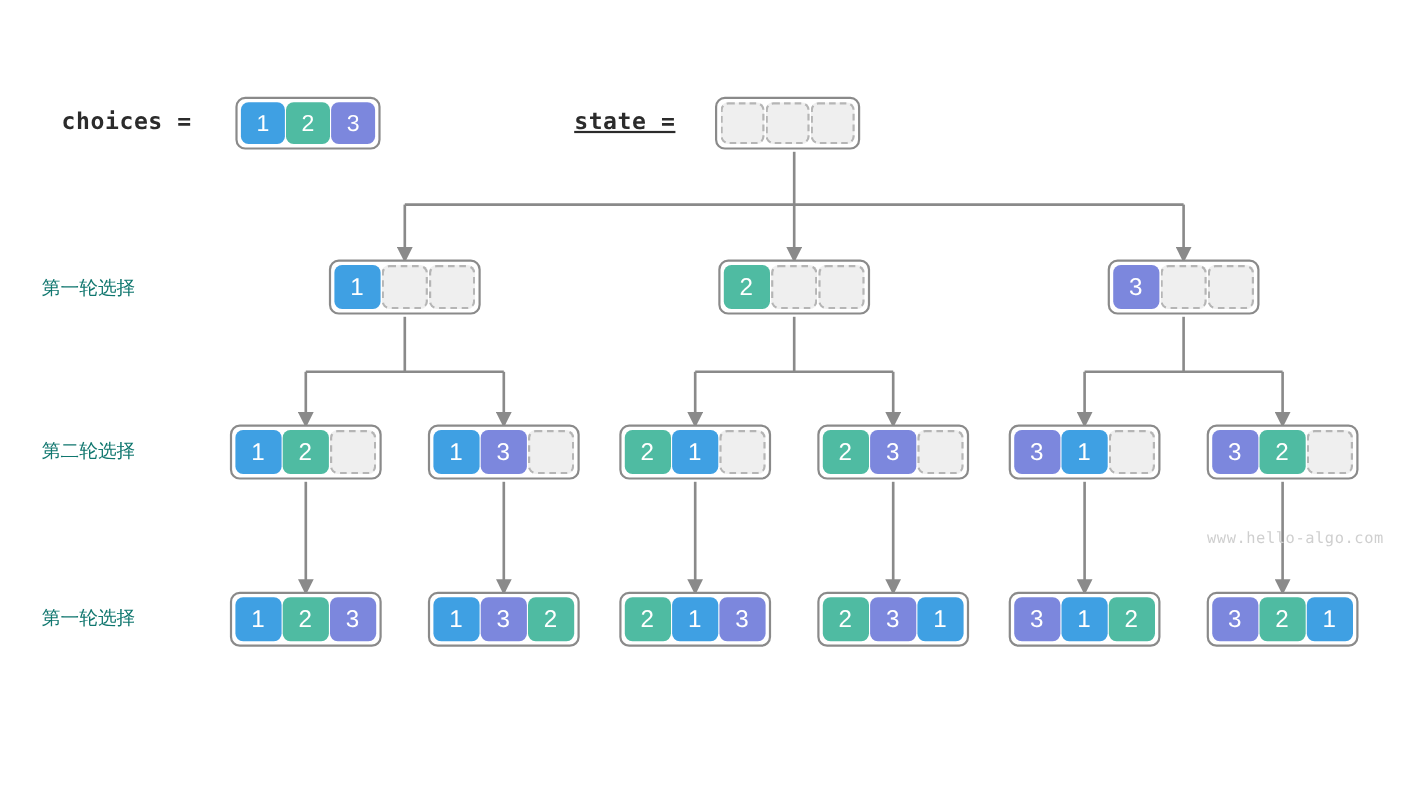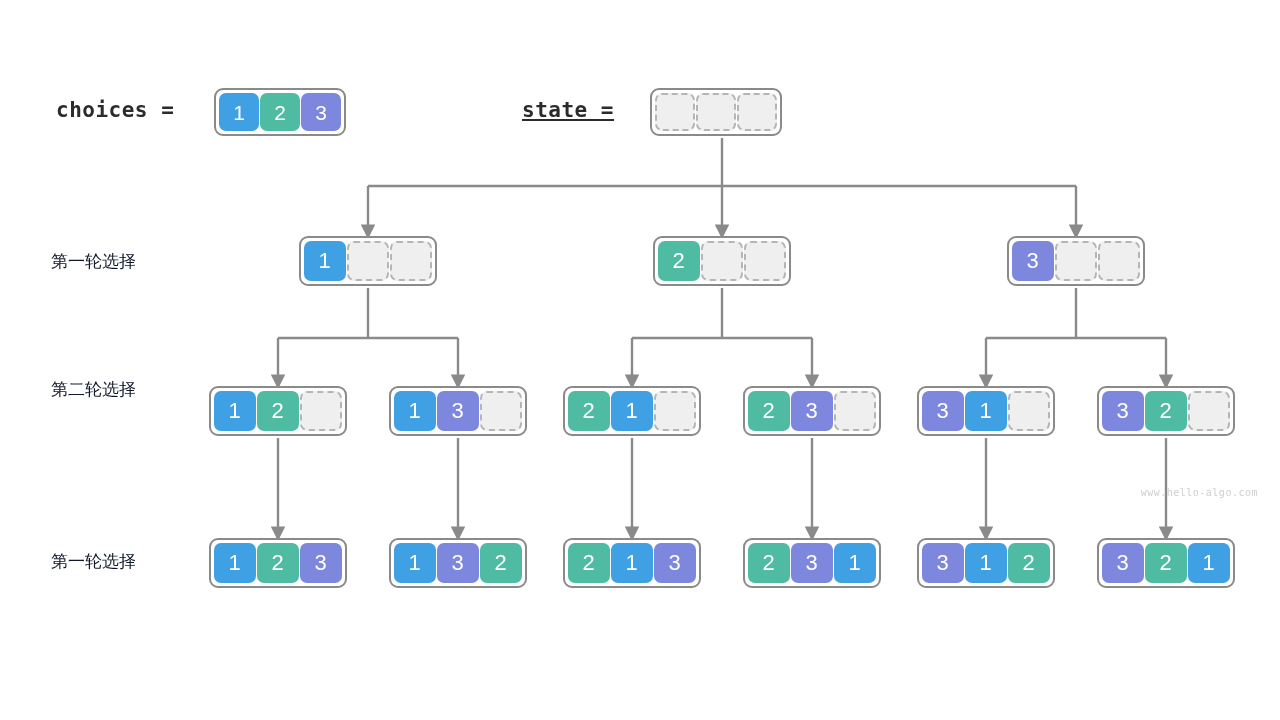--- a/index.html
+++ b/index.html
@@ -39,23 +39,22 @@
     color: #2b2b2b;
     white-space: pre;
     letter-spacing: 0.5px;
   }
 
   
   .row-label {
     position: absolute;
     font-family: "Liberation Sans", "DejaVu Sans", sans-serif;
     font-size: 17px;
-    color: #0f172a;
+    color: #0f766e;
     white-space: nowrap;
-    margin-left: 13px;
   }
 
   
   .node {
     position: absolute;
     display: flex;
     flex-direction: row;
     align-items: center;
     box-sizing: border-box;
     border: 2px solid #8a8a8a;
@@ -89,21 +88,21 @@
     height: 38px;
     font-size: 21px;
   }
 
   
   #watermark {
     position: absolute;
     right: 22px;
     bottom: 18px;
     font-family: "DejaVu Sans Mono", "Liberation Mono", monospace;
-    font-size: 10px;
+    font-size: 14px;
     color: #cfcfcf;
     letter-spacing: 0.5px;
   }
 </style>
 </head>
 <body>
 
 <div id="stage">
 
   <svg id="edges" viewBox="0 0 1280 720" xmlns="http://www.w3.org/2000/svg">
@@ -155,21 +154,21 @@
 
   <div class="eq-label" style="left:522px; top:98px;text-decoration:underline;">state =</div>
 
   <div class="node small" id="node-state" style="left:650px; top:88px;">
       <div class="cell empty"></div>
       <div class="cell empty"></div>
       <div class="cell empty"></div>
     </div>
 
   <div class="row-label" style="left:38px; top:250px;">第一轮选择</div>
-  <div class="row-label" style="left:38px; top:378px;">第二轮选择</div>
+  <div class="row-label" style="left:38px; top:398px;">第二轮选择</div>
   <div class="row-label" style="left:38px; top:550px;">第一轮选择</div>
 
   <div id="level1-layer">
       <div class="node" style="position: absolute; left: 298.5px; top: 236px;">
         <div class="cell" style="background: rgb(63, 160, 227);">1</div>
         <div class="cell empty"></div>
         <div class="cell empty"></div>
       </div>
       <div class="node" style="position: absolute; left: 652.5px; top: 236px;">
         <div class="cell" style="background: rgb(79, 187, 162);">2</div>

